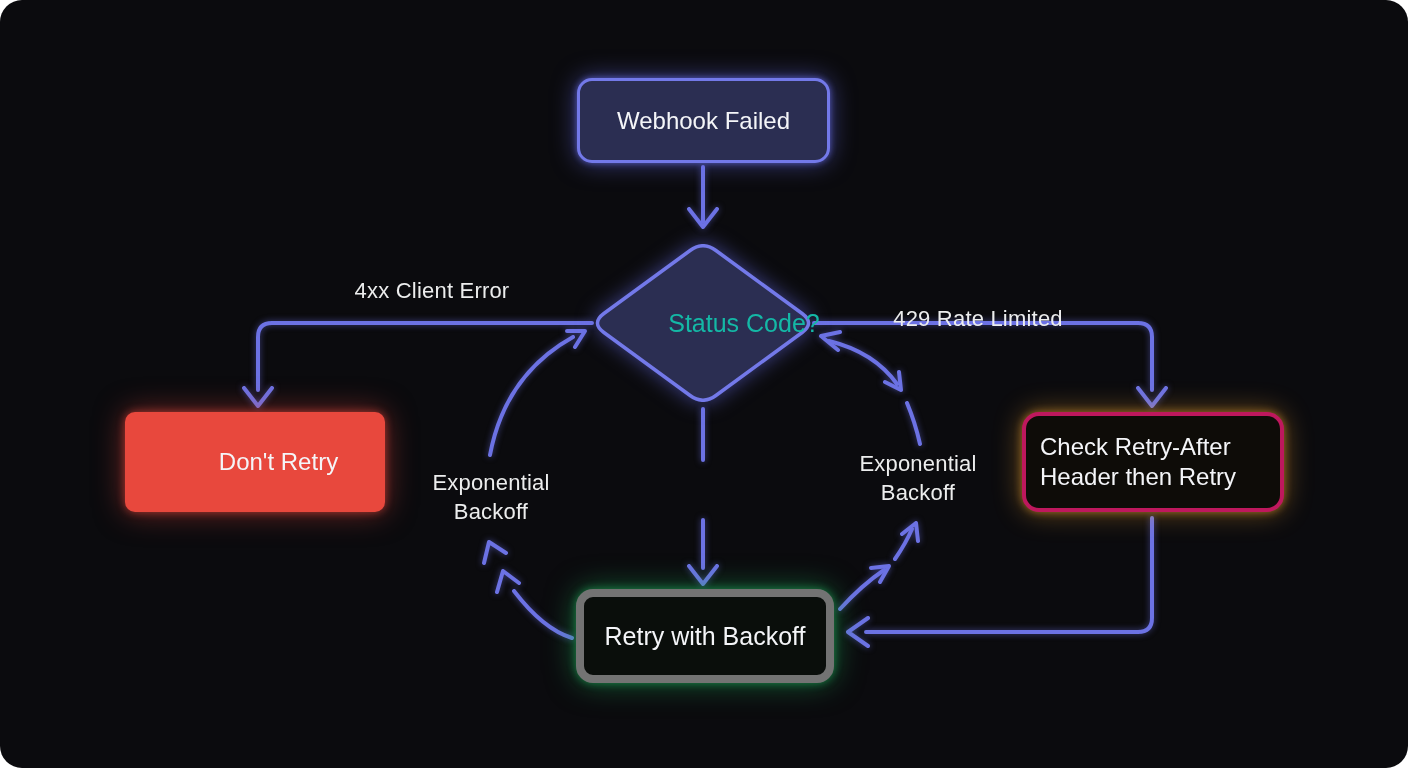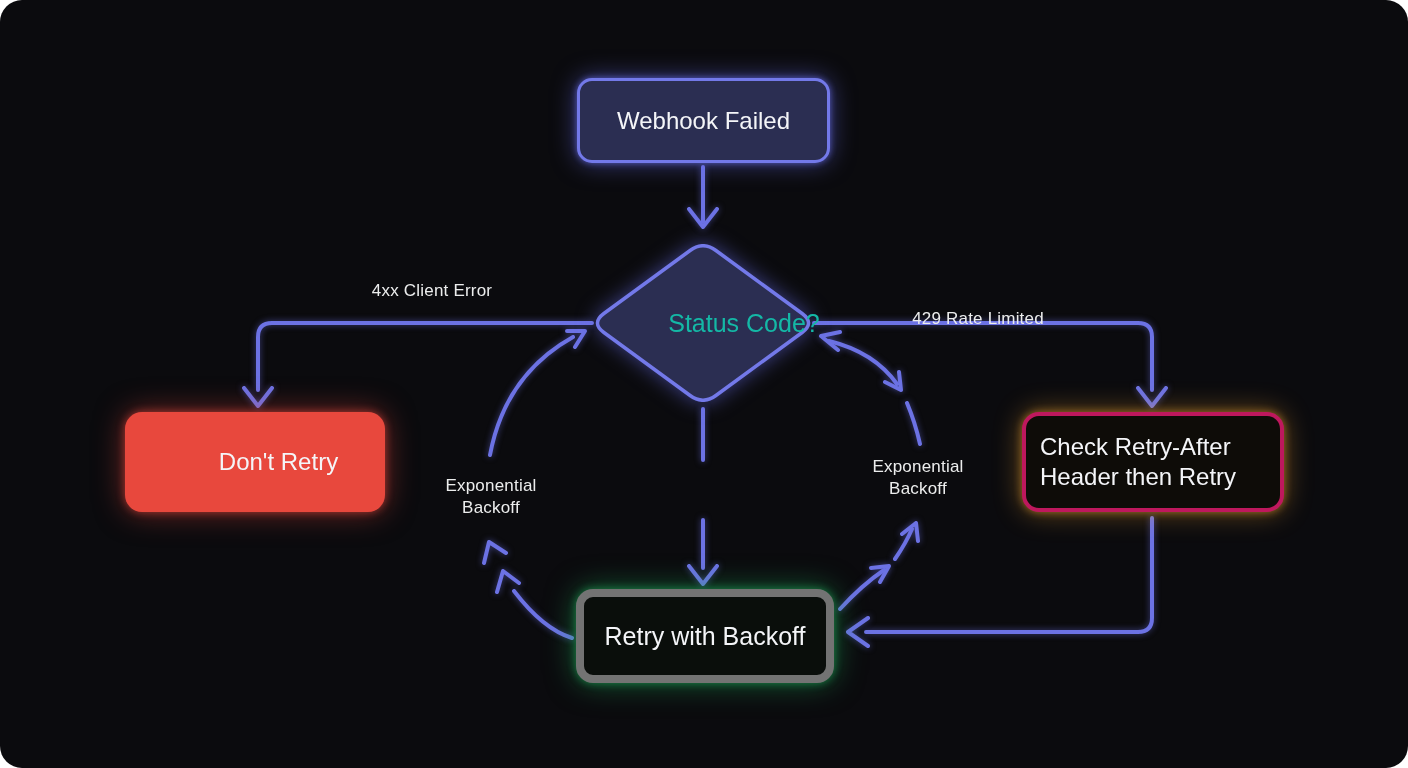--- a/index.html
+++ b/index.html
@@ -13,21 +13,21 @@
   .node{
     position:absolute;display:flex;align-items:center;justify-content:center;
     color:#f4f5f8;box-sizing:border-box;
   }
   .node-webhook{
     left:577px;top:78px;width:253px;height:85px;border-radius:15px;
     background:#2b2e52;border:3px solid #7379e9;font-size:24px;
     box-shadow:0 0 24px rgba(104,110,236,.55),0 0 6px rgba(104,110,236,.7);
   }
   .node-dont-retry{
-    left:125px;top:412px;width:260px;height:100px;border-radius:17px;
+    left:125px;top:412px;width:260px;height:100px;border-radius:10px;
     background:#e8483d;font-size:24px;
     box-shadow:0 0 30px rgba(232,72,61,.5),0 0 8px rgba(232,72,61,.6);
     padding-left:47px;
   }
   .node-check{
     left:1022px;top:412px;width:262px;height:100px;border-radius:17px;
     background:#0e0c08;border:4px solid #be185d;font-size:24px;line-height:1.26;
     box-shadow:0 0 28px rgba(240,162,50,.45),0 0 8px rgba(240,162,50,.55);
     padding:0 14px;
   }
@@ -35,21 +35,21 @@
     left:576px;top:589px;width:258px;height:94px;border-radius:17px;
     background:#0a0e0b;border:8px solid #737373;font-size:25px;
     box-shadow:0 0 30px rgba(34,181,95,.5),0 0 8px rgba(34,181,95,.6);
   }
   .diamond-label{
     position:absolute;left:744px;top:323px;transform:translate(-50%,-50%);
     color:#14b8a6;font-size:25px;white-space:nowrap;
   }
   .edge-label{
     position:absolute;transform:translate(-50%,-50%);
-    color:#eceded;font-size:17px;white-space:nowrap;letter-spacing:.2px;
+    color:#eceded;font-size:22px;white-space:nowrap;letter-spacing:.2px;
   }
   .edge-label.wrap{white-space:normal;text-align:center;width:150px;line-height:1.32;}
   .lbl-4xx{left:432px;top:291px;}
   .lbl-429{left:978px;top:291px;margin-top:28px;}
   .lbl-5xx{left:703px;top:490px;}
   .lbl-backoff-left{left:491px;top:497px;}
   .lbl-backoff-right{left:918px;top:478px;}
 </style>
 </head>
 <body>

